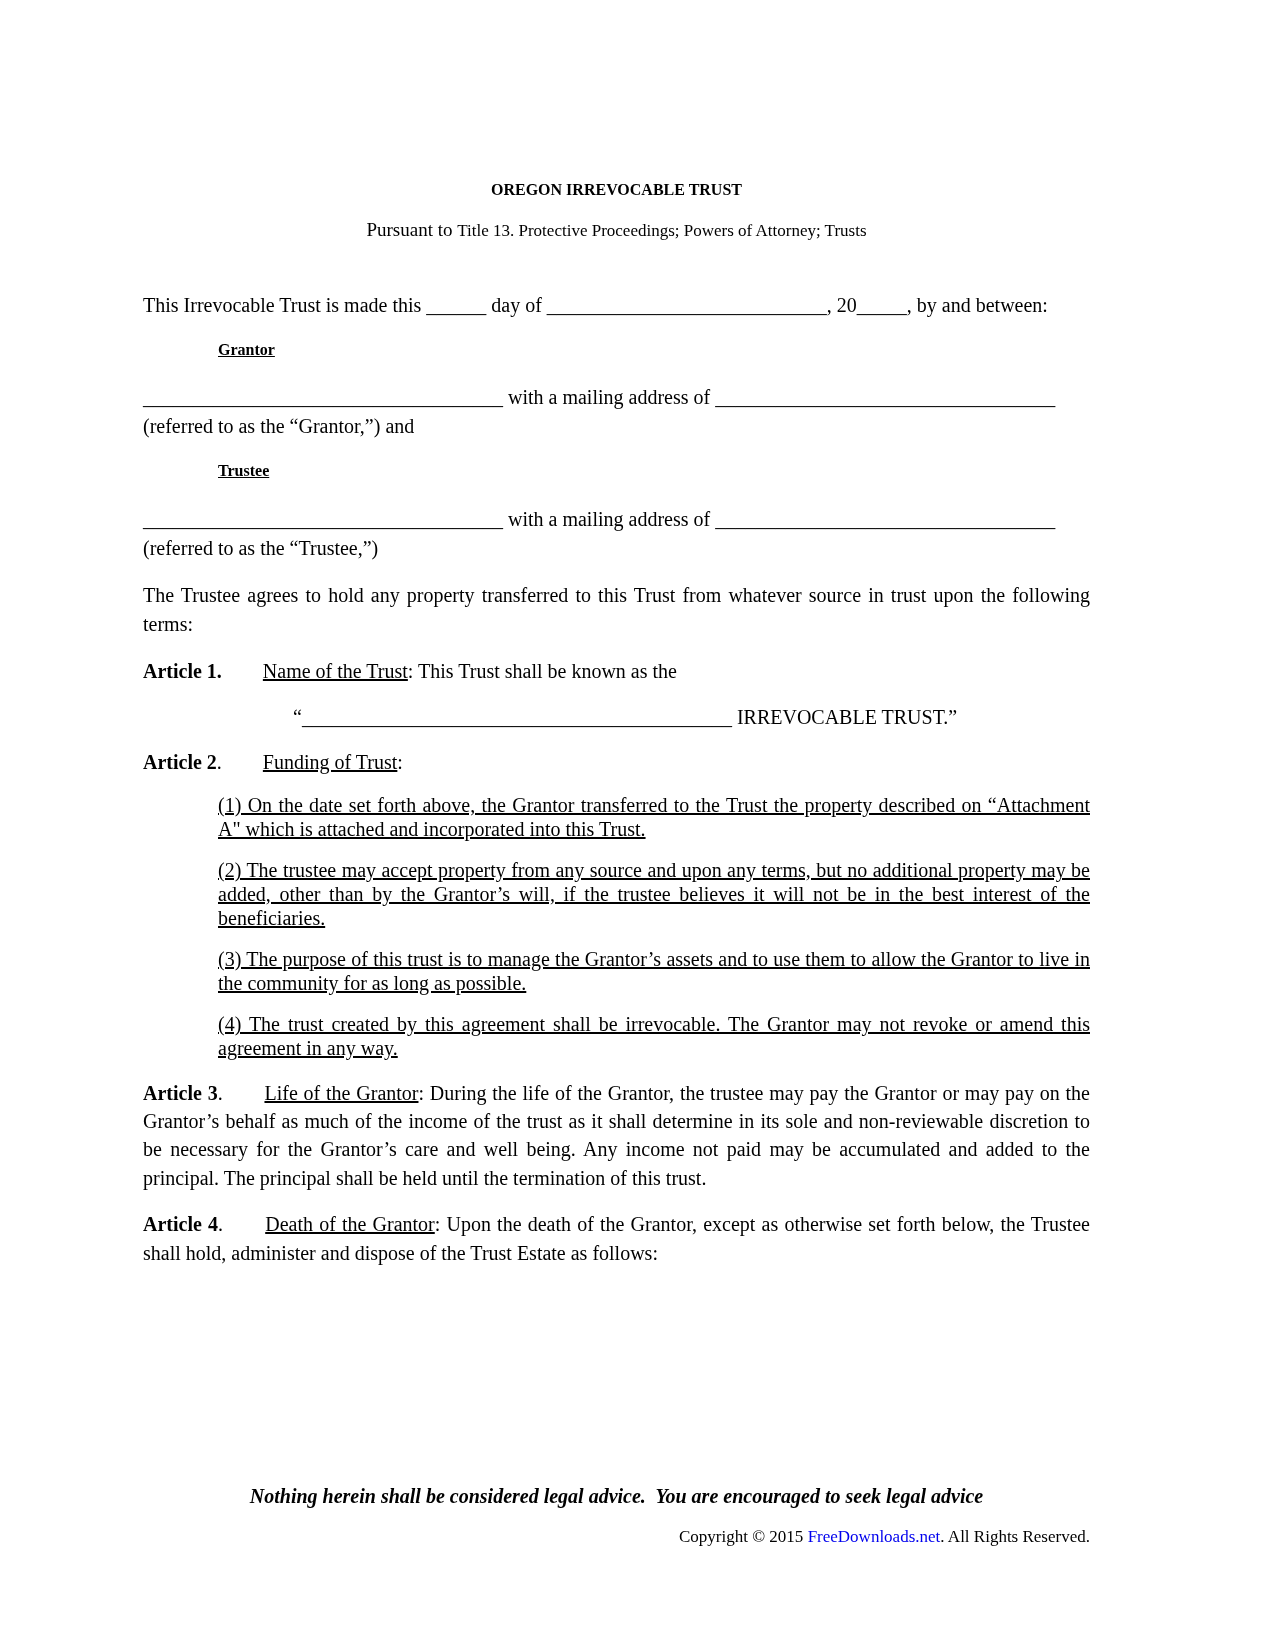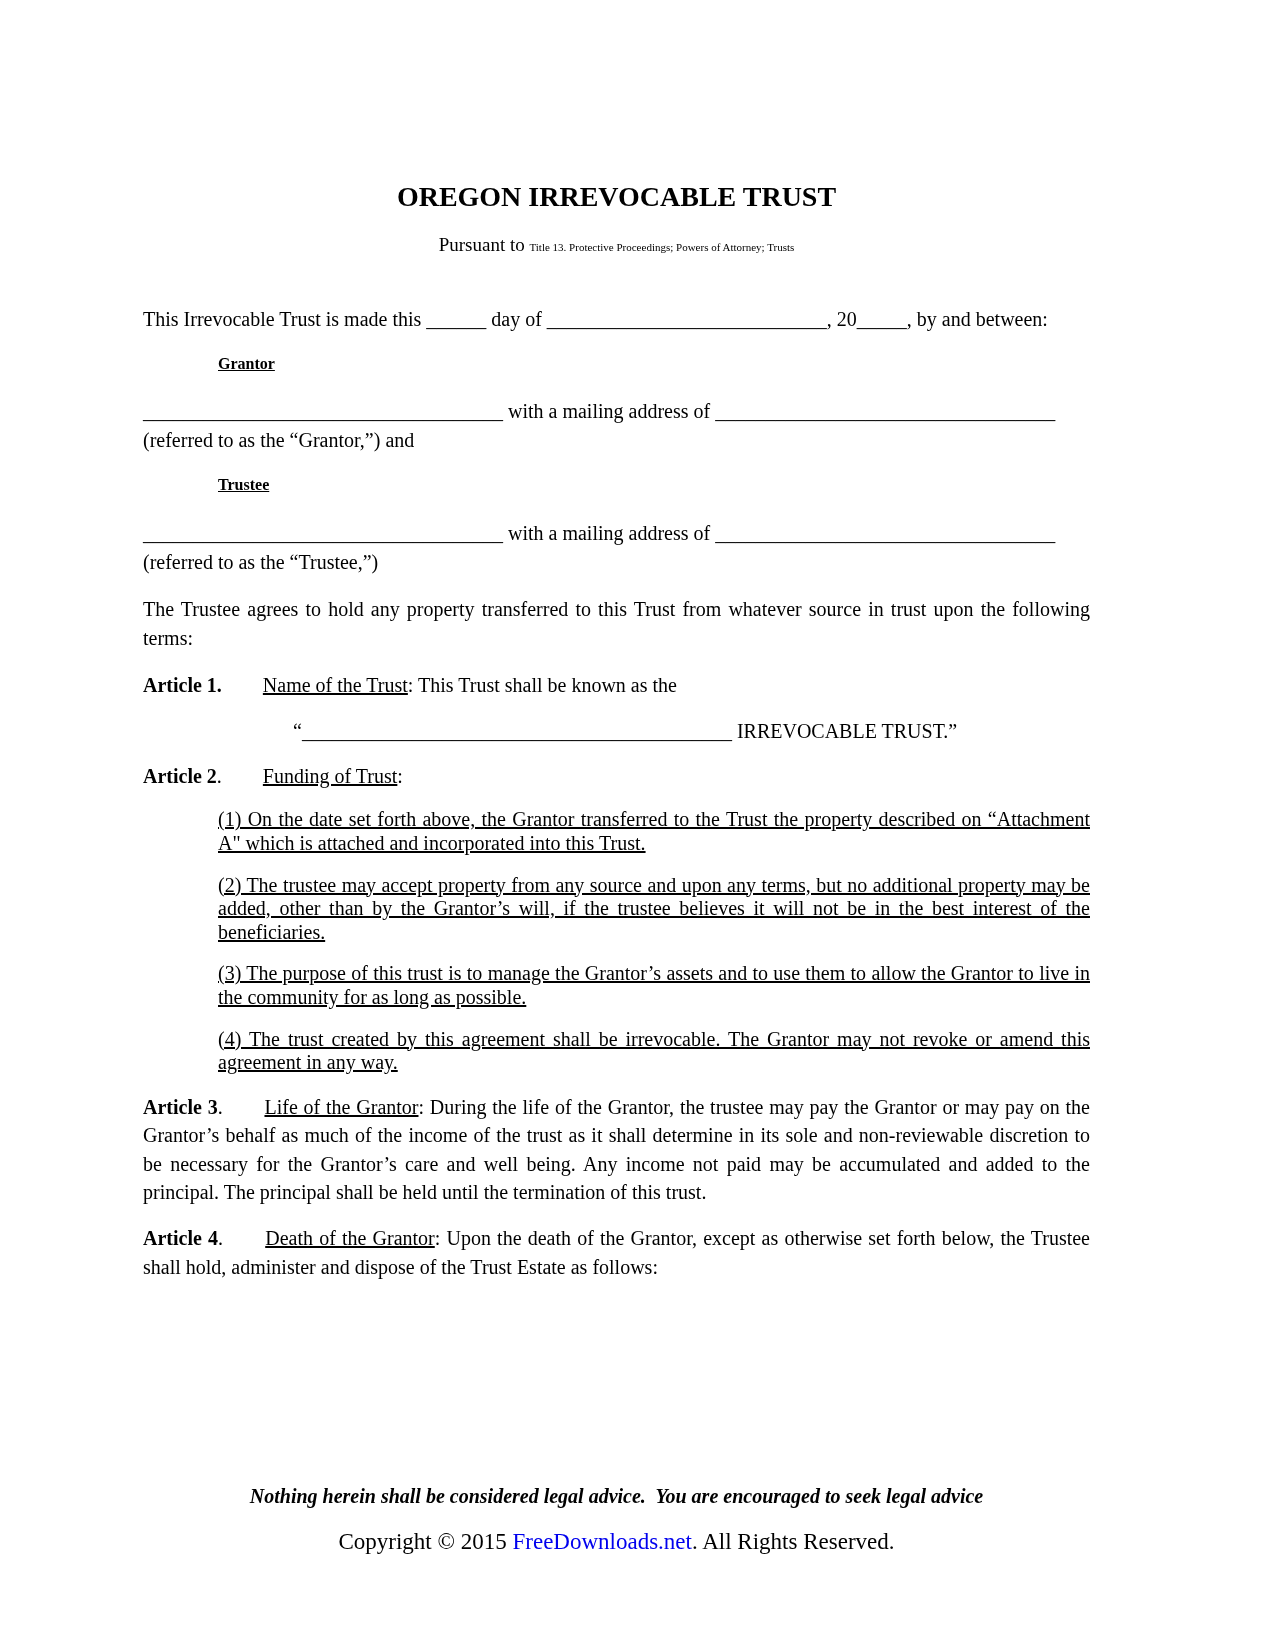--- a/index.html
+++ b/index.html
@@ -11,33 +11,33 @@
     background: #ffffff;
     box-sizing: border-box;
     padding: 180px 185px 0 143px;
     font-family: "Liberation Serif", serif;
     font-size: 20px;
     line-height: 1.45;
     color: #000000;
     overflow: hidden;
   }
   .title {
-    font-size: 28px;
+    font-size: 16px;
     font-weight: bold;
     text-align: center;
     margin: 0 0 18px 0;
     line-height: 1.2;
   }
   .subtitle {
     text-align: center;
     font-size: 19px;
     margin: 0 0 48px 0;
     line-height: 1.35;
   }
-  .subtitle .statute { font-size: 11px; text-align: right; }
+  .subtitle .statute { font-size: 17px; text-align: right; }
   .para {
     margin: 0 0 18px 0;
     text-align: justify;
   }
   .party-heading {
     font-weight: bold;
     text-decoration: underline;
     margin: 0 0 22px 75px;
     font-size: 16px;
   }
@@ -62,22 +62,22 @@
   .disclaimer {
     font-weight: bold;
     font-style: italic;
     text-align: center;
     line-height: 1.45;
     white-space: pre-wrap;
     margin: 0;
   }
   .copyright {
     margin: 14px 0 0 0;
-    font-size: 23px;
-    text-align: center;
+    font-size: 17px;
+    text-align: right;
   }
   .copyright a.site-link {
     text-decoration: none;
     cursor: pointer;
   }
 </style>
 </head>
 <body>
 
 <div class="page">

